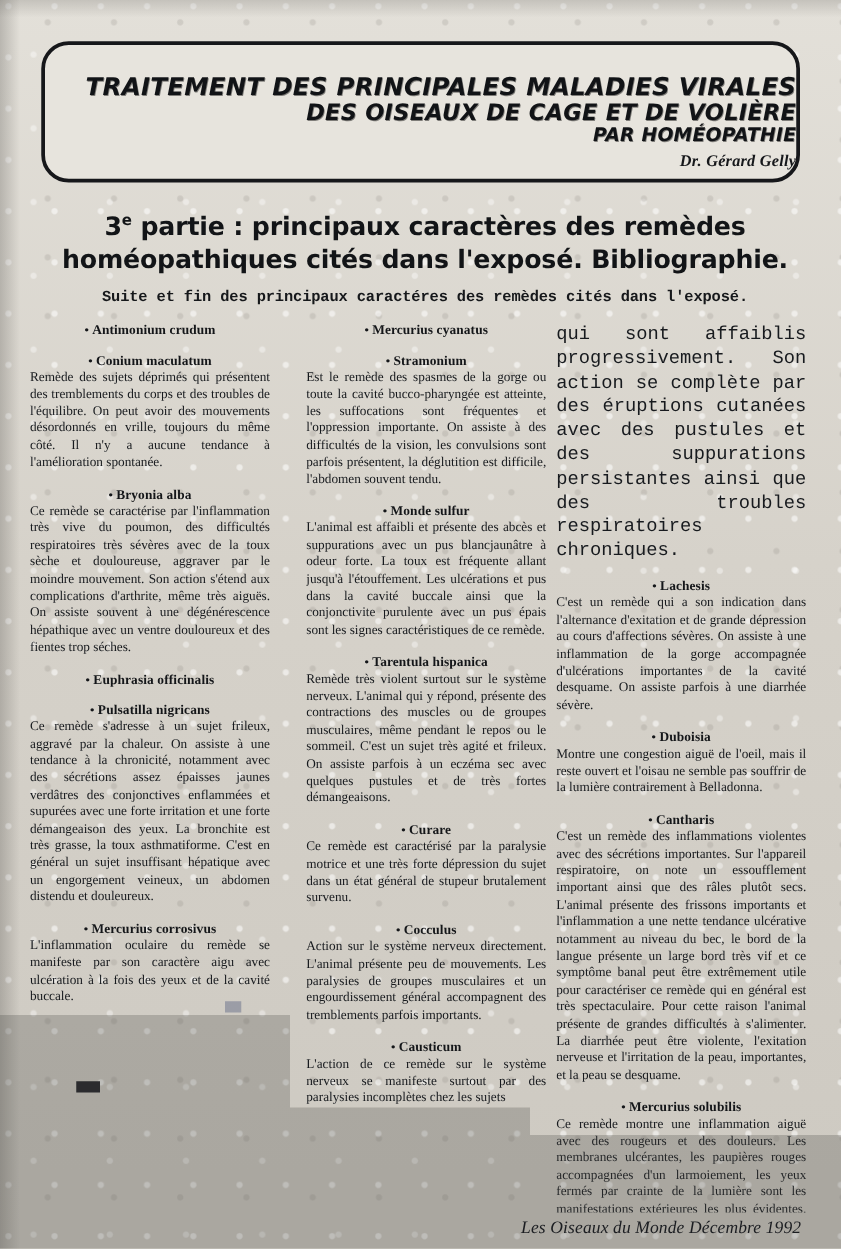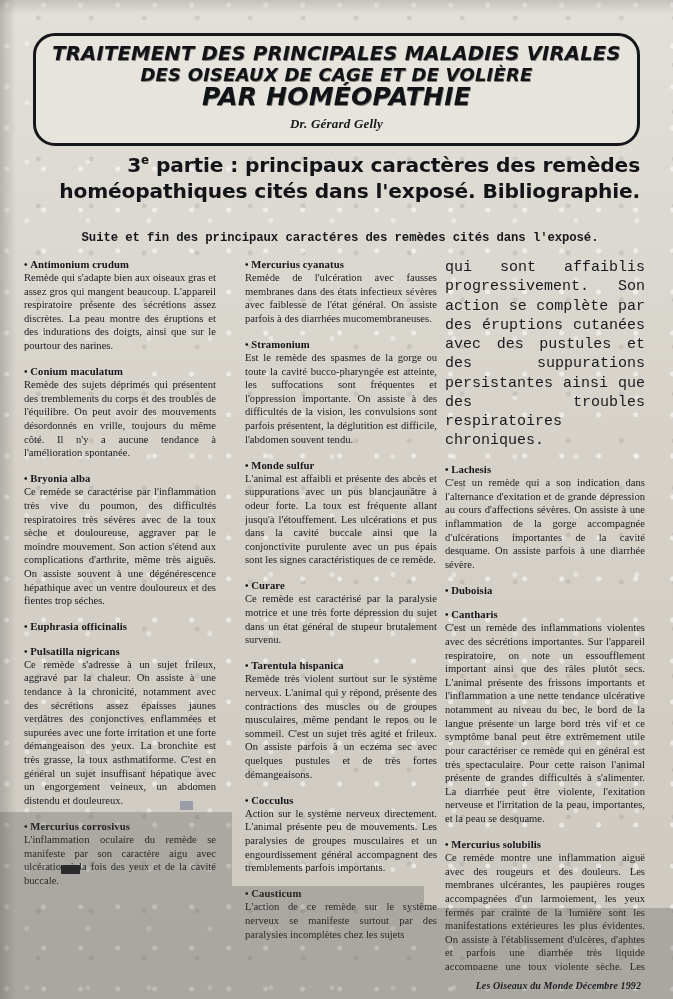--- a/index.html
+++ b/index.html
@@ -23,48 +23,48 @@
   
   .masthead{
     position:absolute;left:33px;top:33px;width:607px;height:113px;
     border:3px solid #16171a;
     border-radius:22px;
     background:#e7e4dd;
     box-sizing:border-box;
     overflow:hidden;
   }
   .masthead-inner{
-    padding-top:8px;
-    text-align:center;
+    padding-top:24px;
+    text-align:right;
   }
   .mast-line{
     font-family:"DejaVu Sans", sans-serif;
     font-weight:bold;
     font-style:italic;
     color:#111316;
     letter-spacing:.4px;
     line-height:1.07;
     font-size:19.5px;
     white-space:nowrap;
     text-shadow:0.6px 0.6px 0 rgba(0,0,0,.45);
   }
   .mast-line.l1{font-size:19.6px;letter-spacing:.2px;}
   .mast-line.l2{font-size:18px;letter-spacing:.2px;}
-  .mast-line.l3{font-size:25px;letter-spacing:.2px;}
+  .mast-line.l3{font-size:15px;letter-spacing:.2px;}
   .mast-author{
     margin-top:5px;
     font-family:"Liberation Serif", serif;
     font-weight:bold;font-style:italic;
     font-size:13px;color:#16181b;
     letter-spacing:.2px;
   }
   
   .headline{
-    position:absolute;left:40px;top:152px;width:600px;
-    text-align:right;
+    position:absolute;left:40px;top:168px;width:600px;
+    text-align:center;
     font-family:"DejaVu Sans", sans-serif;
     font-weight:bold;
     font-size:20.2px;
     line-height:1.30;
     color:#121417;
     letter-spacing:-.15px;
   }
   .headline .h-sup{font-size:12px;vertical-align:super;}
   .subhead{
     position:absolute;left:40px;top:231px;width:600px;
@@ -87,20 +87,21 @@
   .col.c2{left:221px;}
   .col.c3{left:421px;width:200px;}
   .rem{margin-bottom:12.5px;}
   .rem-title{
     font-family:"Liberation Serif", serif;
     font-weight:bold;
     font-size:10.7px;
     color:#141619;
     margin-bottom:1px;
     letter-spacing:.1px;
+    text-align:center;
   }
   .rem-title::before{content:"\2022\00a0";font-size:10px;}
   .rem-body{
     font-family:"Liberation Serif", serif;
     font-size:10.6px;
     line-height:1.285;
     color:#171a1e;
     text-align:justify;
     text-justify:inter-word;
     hyphens:none;
@@ -128,22 +129,22 @@
     pointer-events:none;
   }
   .smudge{
     position:absolute;left:180px;top:801px;width:13px;height:9px;
     background:rgba(90,100,130,.45);
     pointer-events:none;
   }
   .footer{
     position:absolute;right:32px;bottom:8px;
     font-family:"Liberation Serif", serif;
-    font-style:italic;font-weight:bold;
-    font-size:10px;color:#1b1d21;
+    font-style:italic;font-weight:normal;
+    font-size:14px;color:#1b1d21;
     letter-spacing:.1px;
   }
   .edge-l{position:absolute;left:0;top:0;width:16px;height:999px;background:linear-gradient(90deg,rgba(90,88,84,.30),rgba(90,88,84,0));pointer-events:none;}
   .edge-t{position:absolute;left:0;top:0;width:673px;height:14px;background:linear-gradient(180deg,rgba(90,88,84,.22),rgba(90,88,84,0));pointer-events:none;}
 </style>
 </head>
 <body>
 
 <div id="page">
 
@@ -161,21 +162,20 @@
 
   <div class="headline"><span>3</span><span class="h-sup">e</span><span> partie : principaux caractères des remèdes homéopathiques cités dans l'exposé. Bibliographie.</span></div>
 
   <div class="subhead">Suite et fin des principaux caractéres des remèdes cités dans l'exposé.</div>
 
   <div class="cols">
 
     <div class="col c1">
       <div class="rem">
         <div class="rem-title">Antimonium crudum</div>
-        <div class="rem-body">Remède qui s'adapte bien aux oiseaux gras et assez gros qui mangent beaucoup. L'appareil respiratoire présente des sécrétions assez discrètes. La peau montre des éruptions et des indurations des doigts, ainsi que sur le pourtour des narines.</div>
       </div>
       <div class="rem">
         <div class="rem-title">Conium maculatum</div>
         <div class="rem-body">Remède des sujets déprimés qui présentent des tremblements du corps et des troubles de l'équilibre. On peut avoir des mouvements désordonnés en vrille, toujours du même côté. Il n'y a aucune tendance à l'amélioration spontanée.</div>
       </div>
       <div class="rem">
         <div class="rem-title">Bryonia alba</div>
         <div class="rem-body">Ce remède se caractérise par l'inflammation très vive du poumon, des difficultés respiratoires très sévères avec de la toux sèche et douloureuse, aggraver par le moindre mouvement. Son action s'étend aux complications d'arthrite, même très aiguës. On assiste souvent à une dégénérescence hépathique avec un ventre douloureux et des fientes trop séches.</div>
       </div>
       <div class="rem">
@@ -187,56 +187,56 @@
       </div>
       <div class="rem">
         <div class="rem-title">Mercurius corrosivus</div>
         <div class="rem-body">L'inflammation oculaire du remède se manifeste par son caractère aigu avec ulcération à la fois des yeux et de la cavité buccale.</div>
       </div>
     </div>
 
     <div class="col c2">
       <div class="rem">
         <div class="rem-title">Mercurius cyanatus</div>
-        <div class="rem-body">Remède de l'ulcération avec fausses membranes dans des états infectieux sévères avec faiblesse de l'état général. On assiste parfois à des diarrhées mucomembraneuses.</div>
       </div>
       <div class="rem">
         <div class="rem-title">Stramonium</div>
         <div class="rem-body">Est le remède des spasmes de la gorge ou toute la cavité bucco-pharyngée est atteinte, les suffocations sont fréquentes et l'oppression importante. On assiste à des difficultés de la vision, les convulsions sont parfois présentent, la déglutition est difficile, l'abdomen souvent tendu.</div>
       </div>
       <div class="rem">
         <div class="rem-title">Monde sulfur</div>
         <div class="rem-body">L'animal est affaibli et présente des abcès et suppurations avec un pus blancjaunâtre à odeur forte. La toux est fréquente allant jusqu'à l'étouffement. Les ulcérations et pus dans la cavité buccale ainsi que la conjonctivite purulente avec un pus épais sont les signes caractéristiques de ce remède.</div>
       </div>
       <div class="rem">
+        <div class="rem-title">Tarentula hispanica</div>
+        <div class="rem-body">Remède très violent surtout sur le système nerveux. L'animal qui y répond, présente des contractions des muscles ou de groupes musculaires, même pendant le repos ou le sommeil. C'est un sujet très agité et frileux. On assiste parfois à un eczéma sec avec quelques pustules et de très fortes démangeaisons.</div>
+      </div>
+      <div class="rem">
         <div class="rem-title">Curare</div>
         <div class="rem-body">Ce remède est caractérisé par la paralysie motrice et une très forte dépression du sujet dans un état général de stupeur brutalement survenu.</div>
       </div>
       <div class="rem">
-        <div class="rem-title">Tarentula hispanica</div>
-        <div class="rem-body">Remède très violent surtout sur le système nerveux. L'animal qui y répond, présente des contractions des muscles ou de groupes musculaires, même pendant le repos ou le sommeil. C'est un sujet très agité et frileux. On assiste parfois à un eczéma sec avec quelques pustules et de très fortes démangeaisons.</div>
-      </div>
-      <div class="rem">
         <div class="rem-title">Cocculus</div>
         <div class="rem-body">Action sur le système nerveux directement. L'animal présente peu de mouvements. Les paralysies de groupes musculaires et un engourdissement général accompagnent des tremblements parfois importants.</div>
       </div>
       <div class="rem">
         <div class="rem-title">Causticum</div>
         <div class="rem-body">L'action de ce remède sur le système nerveux se manifeste surtout par des paralysies incomplètes chez les sujets</div>
       </div>
     </div>
 
     <div class="col c3">
       <div class="cont-body">qui sont affaiblis progressivement. Son action se complète par des éruptions cutanées avec des pustules et des suppurations persistantes ainsi que des troubles respiratoires chroniques.</div>
       <div class="rem">
         <div class="rem-title">Lachesis</div>
         <div class="rem-body">C'est un remède qui a son indication dans l'alternance d'exitation et de grande dépression au cours d'affections sévères. On assiste à une inflammation de la gorge accompagnée d'ulcérations importantes de la cavité desquame. On assiste parfois à une diarrhée sévère.</div>
       </div>
       <div class="rem">
         <div class="rem-title">Duboisia</div>
+        <div class="rem-body">Montre une congestion aiguë de l'oeil, mais il reste ouvert et l'oisau ne semble pas souffrir de la lumière contrairement à Belladonna.</div>
       </div>
       <div class="rem">
         <div class="rem-title">Cantharis</div>
         <div class="rem-body">C'est un remède des inflammations violentes avec des sécrétions importantes. Sur l'appareil respiratoire, on note un essoufflement important ainsi que des râles plutôt secs. L'animal présente des frissons importants et l'inflammation a une nette tendance ulcérative notamment au niveau du bec, le bord de la langue présente un large bord très vif et ce symptôme banal peut être extrêmement utile pour caractériser ce remède qui en général est très spectaculaire. Pour cette raison l'animal présente de grandes difficultés à s'alimenter. La diarrhée peut être violente, l'exitation nerveuse et l'irritation de la peau, importantes, et la peau se desquame.</div>
       </div>
       <div class="rem">
         <div class="rem-title">Mercurius solubilis</div>
         <div class="rem-body">Ce remède montre une inflammation aiguë avec des rougeurs et des douleurs. Les membranes ulcérantes, les paupières rouges accompagnées d'un larmoiement, les yeux fermés par crainte de la lumière sont les manifestations extérieures les plus évidentes. On assiste à l'établissement d'ulcères, d'aphtes et parfois une diarrhée très liquide accompagne une toux violente sèche. Les ulcères présentent un pus jaune très irritant et n'ont aucune tendance naturelle à la guérison.</div>
       </div>
     </div>

